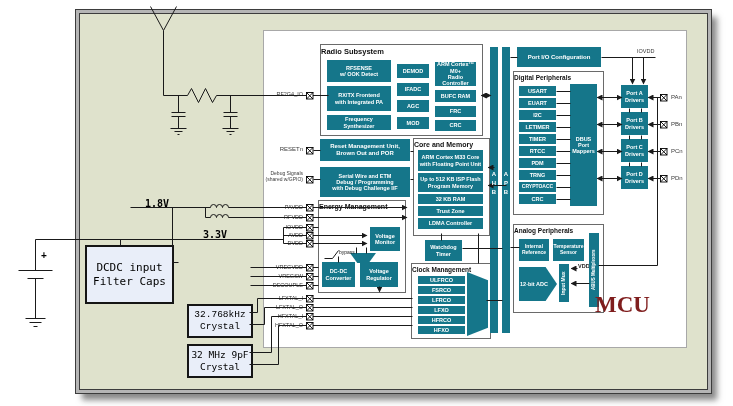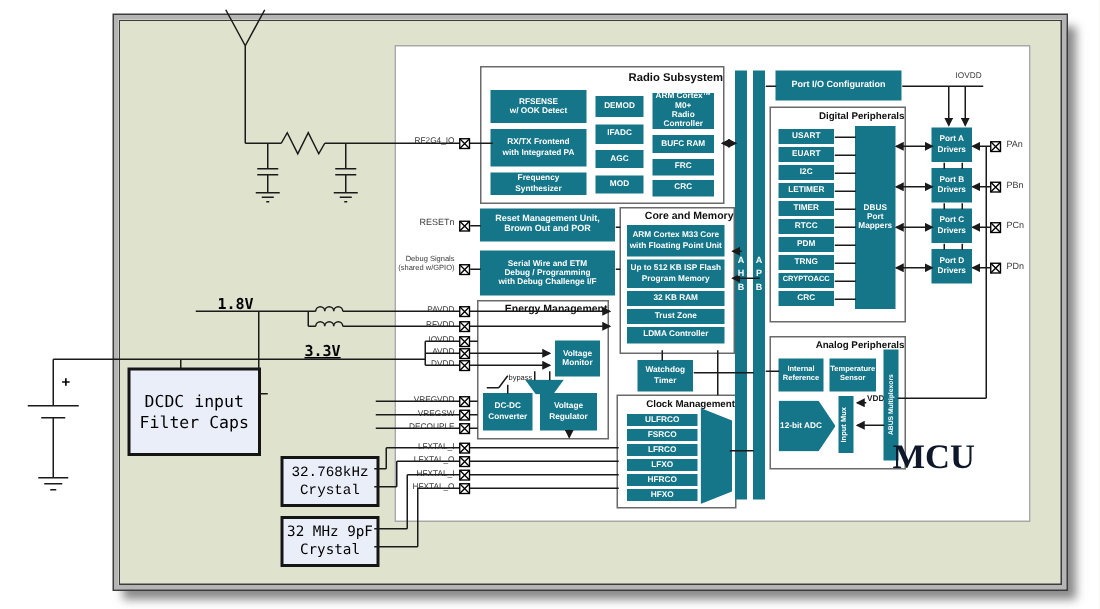--- a/index.html
+++ b/index.html
@@ -2,21 +2,21 @@
 <html><head>
 <meta charset="utf-8">
 <style>
   :root{--teal:#15768a;}
   html,body{margin:0;padding:0;background:#fff;}
   .page{position:relative;width:733px;height:406px;background:#fff;font-family:"Liberation Sans",sans-serif;overflow:hidden;}
   .abs{position:absolute;}
   .frame{position:absolute;left:76px;top:10px;width:629px;height:377px;background:#dfe2cc;border:3px solid #b5b5b5;outline:1px solid #3c3c3c;box-shadow:inset 0 0 0 1px #3c3c3c,6px 7px 6px rgba(40,40,40,.55);}
   .panel{position:absolute;left:263px;top:30px;width:422px;height:316px;background:#fff;border:1px solid #a8a8a8;}
   .ob{position:absolute;background:#fff;border:1px solid #6a6a6a;}
-  .t{font-weight:bold;text-align:right;color:#101010;margin-top:2px;white-space:pre-line;}
+  .t{font-weight:bold;text-align:left;color:#101010;margin-top:2px;white-space:pre-line;}
   .tb{position:absolute;background:var(--teal);color:#fff;display:flex;align-items:center;justify-content:center;text-align:center;font-weight:bold;white-space:pre-line;line-height:1.15;font-size:5.5px;}
   .lb{position:absolute;background:#e9eef9;border:2px solid #151515;display:flex;align-items:center;justify-content:center;text-align:center;font-family:"DejaVu Sans Mono",monospace;white-space:pre-line;color:#000;line-height:1.25;}
   .pl{position:absolute;font-size:5.5px;line-height:1.15;color:#3a3a3a;white-space:pre-line;}
   .mono{font-family:"DejaVu Sans Mono",monospace;font-weight:bold;color:#000;}
   .vt{writing-mode:vertical-rl;transform:rotate(180deg);}
   svg.wires{position:absolute;left:0;top:0;z-index:40;pointer-events:none;}
   .shape{position:absolute;background:var(--teal);}
 </style>
 </head>
 <body>
@@ -162,21 +162,21 @@
   </div>
   <div class="tb" style="left:519px;top:239px;width:30px;height:22px;font-size:5px;">Internal
 Reference</div>
   <div class="tb" style="left:553px;top:239px;width:31px;height:22px;font-size:5px;">Temperature
 Sensor</div>
   <div class="tb" style="left:519px;top:267px;width:38px;height:34px;clip-path:polygon(0 0,70% 0,100% 50%,70% 100%,0 100%);padding-right:8px;box-sizing:border-box;">12-bit ADC</div>
   <div class="tb vt" style="left:559px;top:264px;width:10px;height:38px;font-size:5px;">Input Mux</div>
   <div class="abs" style="left:578px;top:263px;font-size:5.5px;color:#222;font-weight:bold;">VDD</div>
   <div class="tb vt" style="left:589px;top:233px;width:10px;height:74px;font-size:4.5px;">ABUS Multiplexors</div>
 
-  <div class="abs" style="left:595px;top:292px;font-family:'Liberation Serif',serif;font-weight:bold;font-size:23px;color:#0f172a;">MCU</div>
+  <div class="abs" style="left:595px;top:292px;font-family:'Liberation Serif',serif;font-weight:bold;font-size:23px;color:#7f1d1d;">MCU</div>
 
   <svg class="wires" width="733" height="406" viewBox="0 0 733 406">
     <defs>
       <marker id="ah" orient="auto-start-reverse" markerWidth="6" markerHeight="6" refX="5" refY="3">
         <path d="M0,0 L6,3 L0,6 z" fill="#1a1a1a"></path>
       </marker>
     </defs>
     <g stroke="#1a1a1a" stroke-width="1" fill="none" transform="translate(0.5,0.5)">
 
       <path d="M150,6 L163,30 M176,6 L163,30 M163,30 L163,95 M163,95 L187,95 M187,95 l4,-7 l7,14 l7,-14 l7,14 l4,-7 M216,95 L328,95

